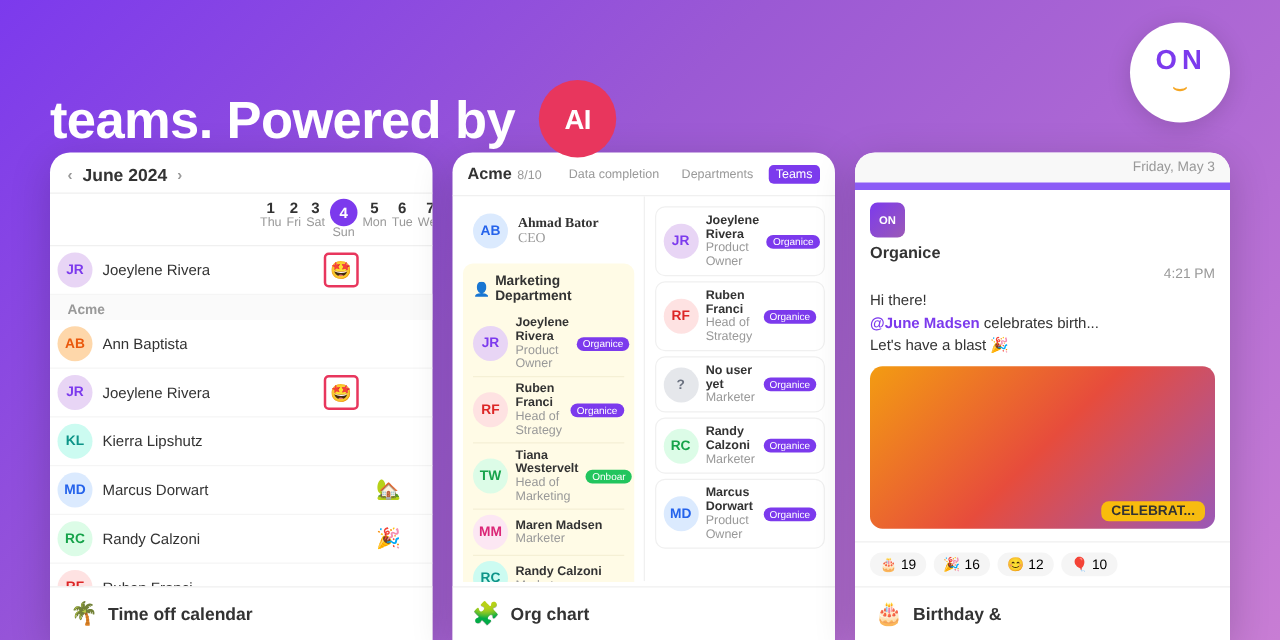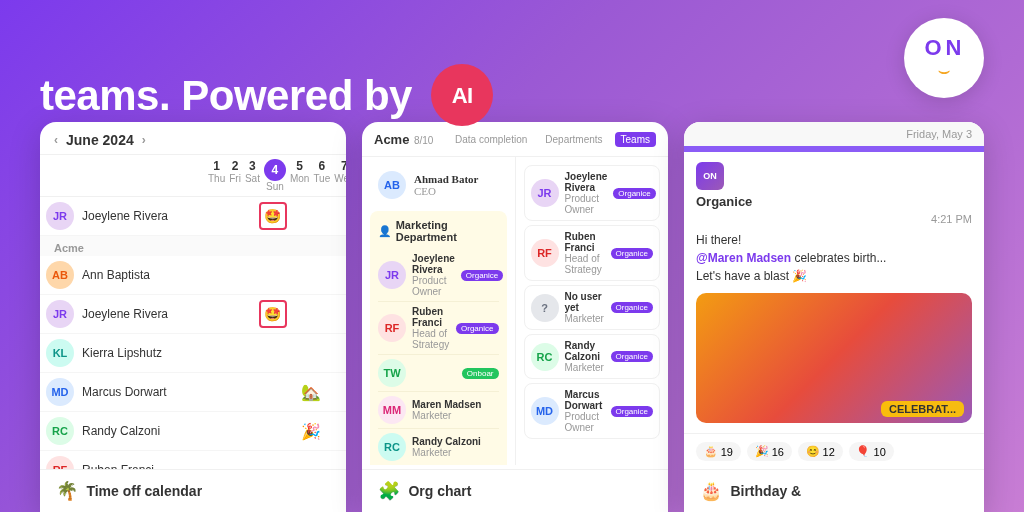--- a/index.html
+++ b/index.html
@@ -699,20 +699,24 @@
           <div class="dept-person">
             <div class="avatar av-red">RF</div>
             <div class="dp-info">
               <div class="dp-name">Ruben Franci</div>
               <div class="dp-title">Head of Strategy</div>
             </div>
             <span class="badge-organice">Organice</span>
           </div>
           <div class="dept-person">
             <div class="avatar av-green">TW</div>
+            <div class="dp-info">
+              <div class="dp-name">Tiana Westervelt</div>
+              <div class="dp-title">Head of Marketing</div>
+            </div>
             <span class="badge-onboar">Onboar</span>
           </div>
           <div class="dept-person">
             <div class="avatar av-pink">MM</div>
             <div class="dp-info">
               <div class="dp-name">Maren Madsen</div>
               <div class="dp-title">Marketer</div>
             </div>
           </div>
           <div class="dept-person">
@@ -783,21 +787,21 @@
       <div class="slack-msg-header">
         <div class="slack-logo">
           <span>ON</span>
         </div>
         <span class="slack-sender">Organice</span>
         <span class="slack-time">4:21 PM</span>
       </div>
       <div class="slack-body">
         <div>Hi there!</div>
         <div>
-          <span class="slack-mention">@Maren Madsen</span>
+          <span class="slack-mention">@June Madsen</span>
           <span>celebrates birth...</span>
         </div>
         <div>Let's have a blast 🎉</div>
       </div>
       <div class="slack-image">
         <div class="celebrate-overlay">CELEBRAT...</div>
       </div>
     </div>
     <div class="slack-reactions">
       <div class="reaction">

